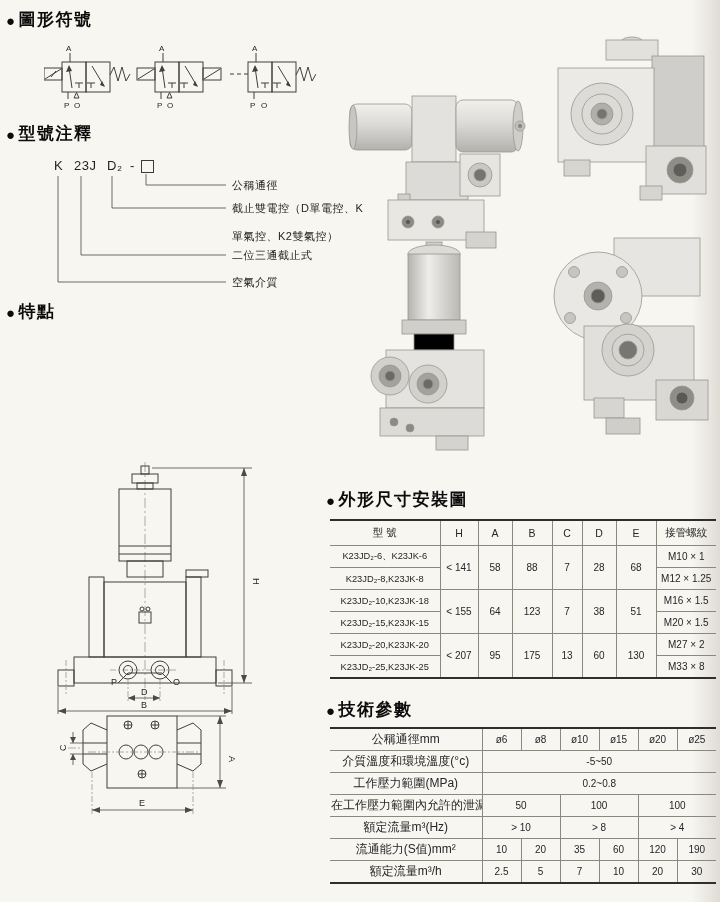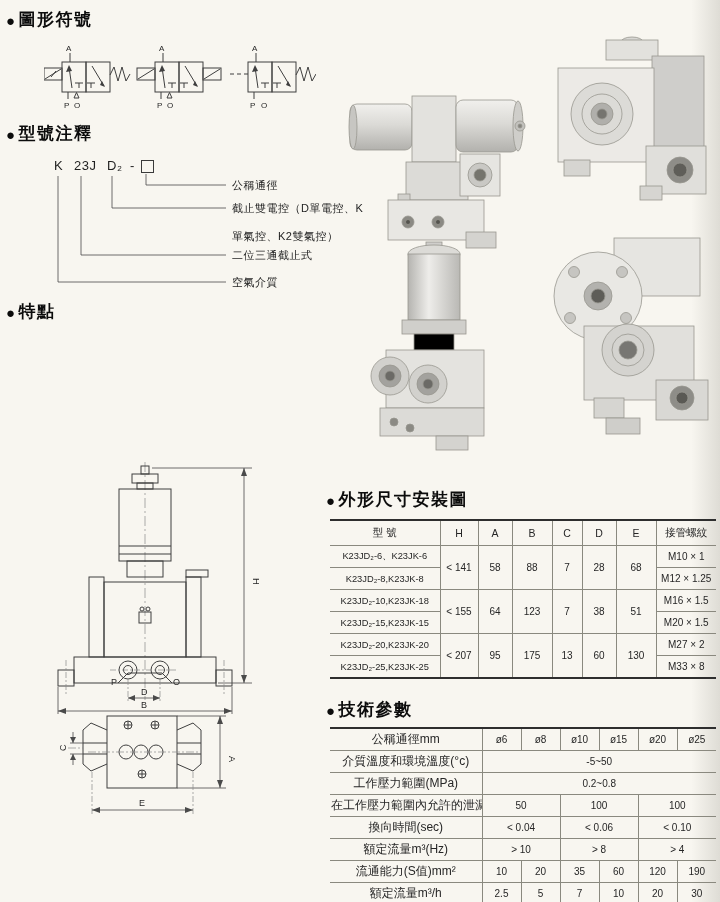--- a/index.html
+++ b/index.html
@@ -446,26 +446,20 @@
         <td class="lbl">工作壓力範圍(MPa)</td>
         <td colspan="6">0.2~0.8</td>
       </tr>
       <tr>
         <td class="lbl">在工作壓力範圍內允許的泄漏量(cm³/min)</td>
         <td colspan="2">50</td>
         <td colspan="2">100</td>
         <td colspan="2">100</td>
       </tr>
       <tr>
-        <td class="lbl">換向時間(sec)</td>
-        <td colspan="2">&lt; 0.04</td>
-        <td colspan="2">&lt; 0.06</td>
-        <td colspan="2">&lt; 0.10</td>
-      </tr>
-      <tr>
         <td class="lbl">額定流量m³(Hz)</td>
         <td colspan="2">&gt; 10</td>
         <td colspan="2">&gt; 8</td>
         <td colspan="2">&gt; 4</td>
       </tr>
       <tr>
         <td class="lbl">流通能力(S值)mm²</td>
         <td>10</td>
         <td>20</td>
         <td>35</td>

